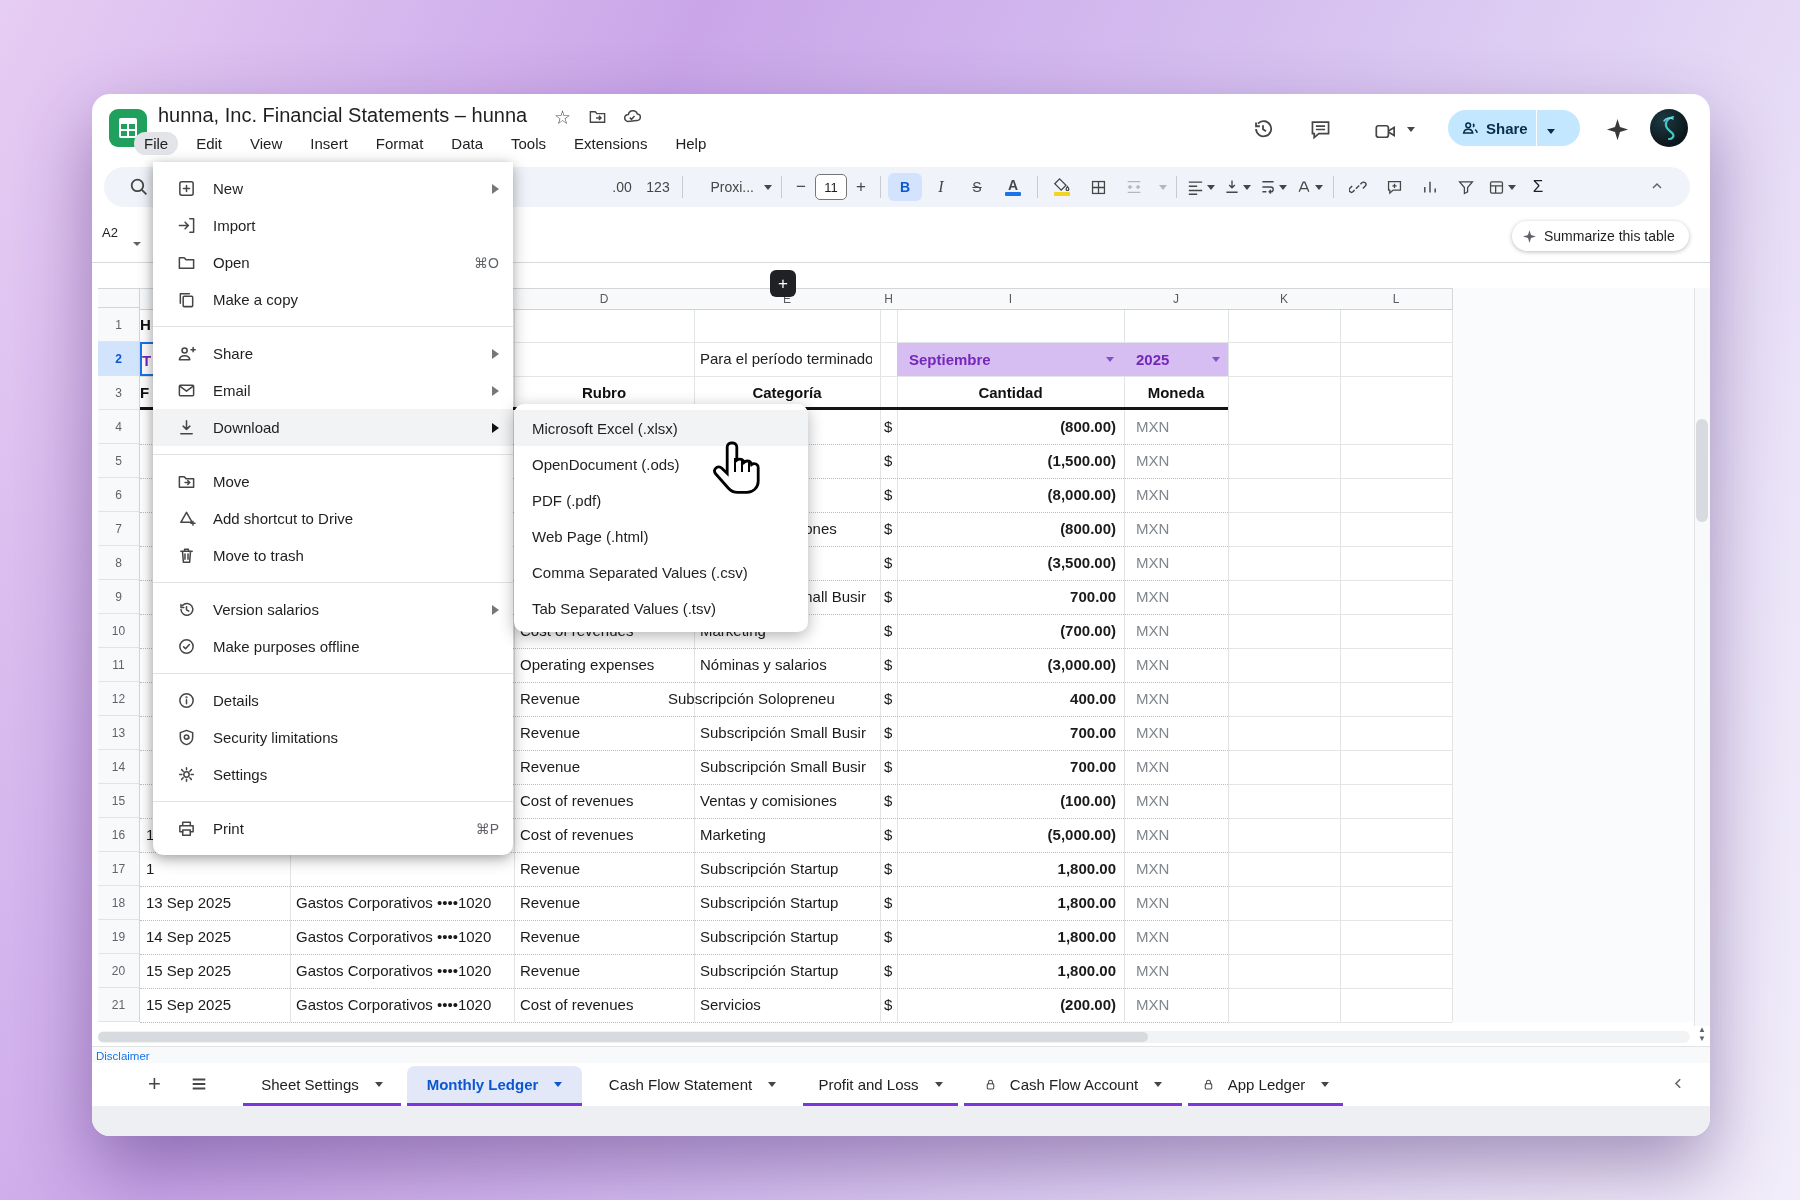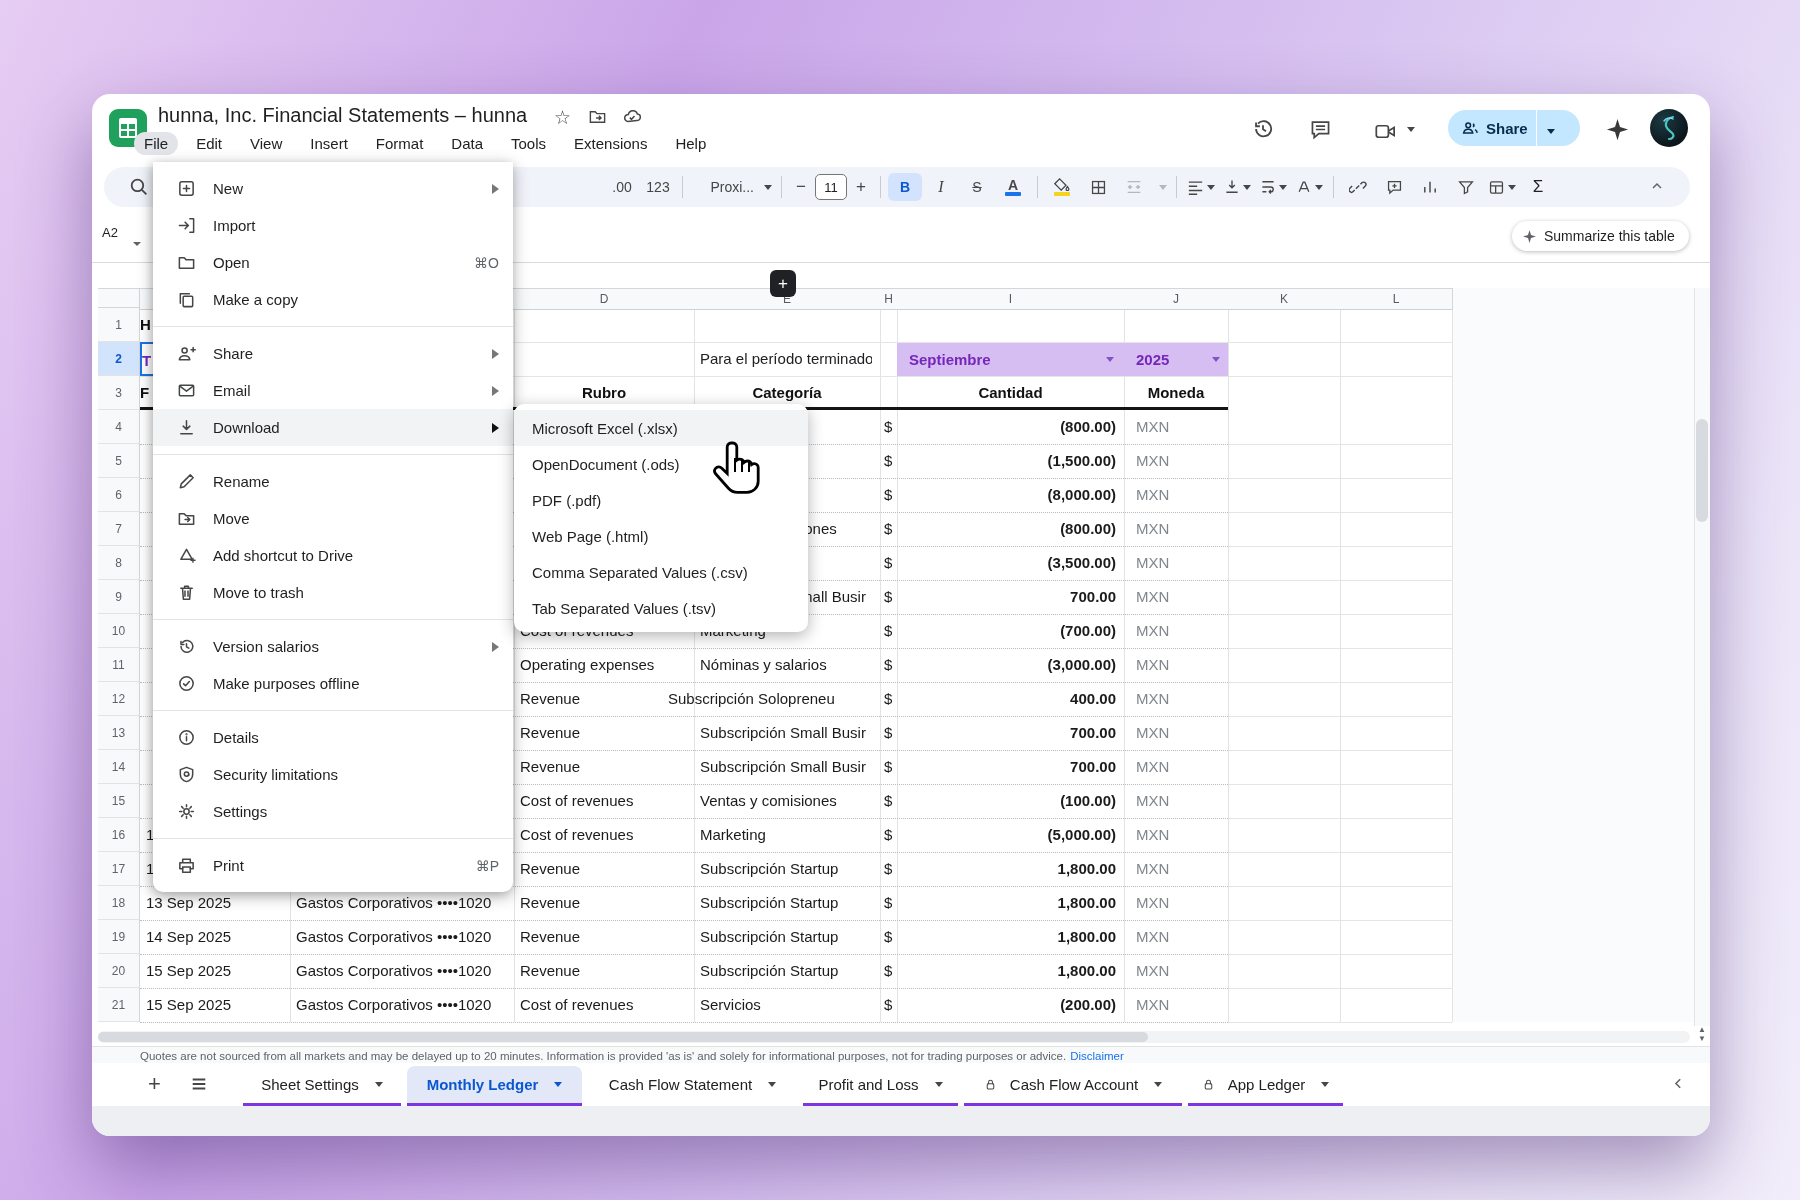--- a/index.html
+++ b/index.html
@@ -482,21 +482,20 @@
         <div class="cell mxn" style="left: 1136px; top: 993px; width: 80px;">MXN</div>
         <div class="vscroll"></div>
         <div class="vthumb"></div>
         <div class="hscroll"></div>
         <div class="hthumb"></div>
         <div class="scrollarrows">
           <span>▲</span>
           <span>▼</span>
         </div>
         <div class="disc">
-          <div style="margin-left: 48px; white-space: nowrap; overflow: hidden;">Quotes are not sourced from all markets and may be delayed up to 20 minutes. Information is provided 'as is' and solely for informational purposes, not for trading purposes or advice.</div>
           <div style="margin-left: 4px; color: rgb(26, 115, 232); white-space: nowrap;">Disclaimer</div>
         </div>
         <div class="tabbar">
           <div class="abs icon" style="left: 56px; top: 8px; font-size: 22px; color: rgb(68, 71, 70);">+</div>
           <div class="abs icon" style="left: 98px; top: 12px;">
             <svg width="18" height="18" viewBox="0 0 20 20" fill="none" stroke="#444746" stroke-width="2">
               <path d="M3 5h14M3 10h14M3 15h14"></path>
             </svg>
           </div>
           <div class="tab" style="left: 151px; width: 158px;">
@@ -615,28 +614,20 @@
             <path d="M10 3v9M6.5 8.6L10 12l3.5-3.4M4 16.5h12"></path>
           </svg>
         </div>
         <div class="lbl">Download</div>
         <div class="arr blk"></div>
       </div>
       <div class="msep"></div>
       <div class="mi">
         <div class="micon">
           <svg width="19" height="19" viewBox="0 0 20 20" fill="none" stroke="#444746" stroke-width="1.6" stroke-linecap="round" stroke-linejoin="round">
-            <path d="M3.5 16.5l1-4 9.5-9.5 3 3-9.5 9.5z"></path>
-          </svg>
-        </div>
-        <div class="lbl">Rename</div>
-      </div>
-      <div class="mi">
-        <div class="micon">
-          <svg width="19" height="19" viewBox="0 0 20 20" fill="none" stroke="#444746" stroke-width="1.6" stroke-linecap="round" stroke-linejoin="round">
             <path d="M2.5 5h5l2 2h8v9h-15z"></path>
             <path d="M8.5 11h5M11.3 8.9l2.2 2.1-2.2 2.1"></path>
           </svg>
         </div>
         <div class="lbl">Move</div>
       </div>
       <div class="mi">
         <div class="micon">
           <svg width="19" height="19" viewBox="0 0 20 20" fill="none" stroke="#444746" stroke-width="1.6" stroke-linecap="round" stroke-linejoin="round">
             <path d="M10 3.5l6 10.5H4z"></path>

